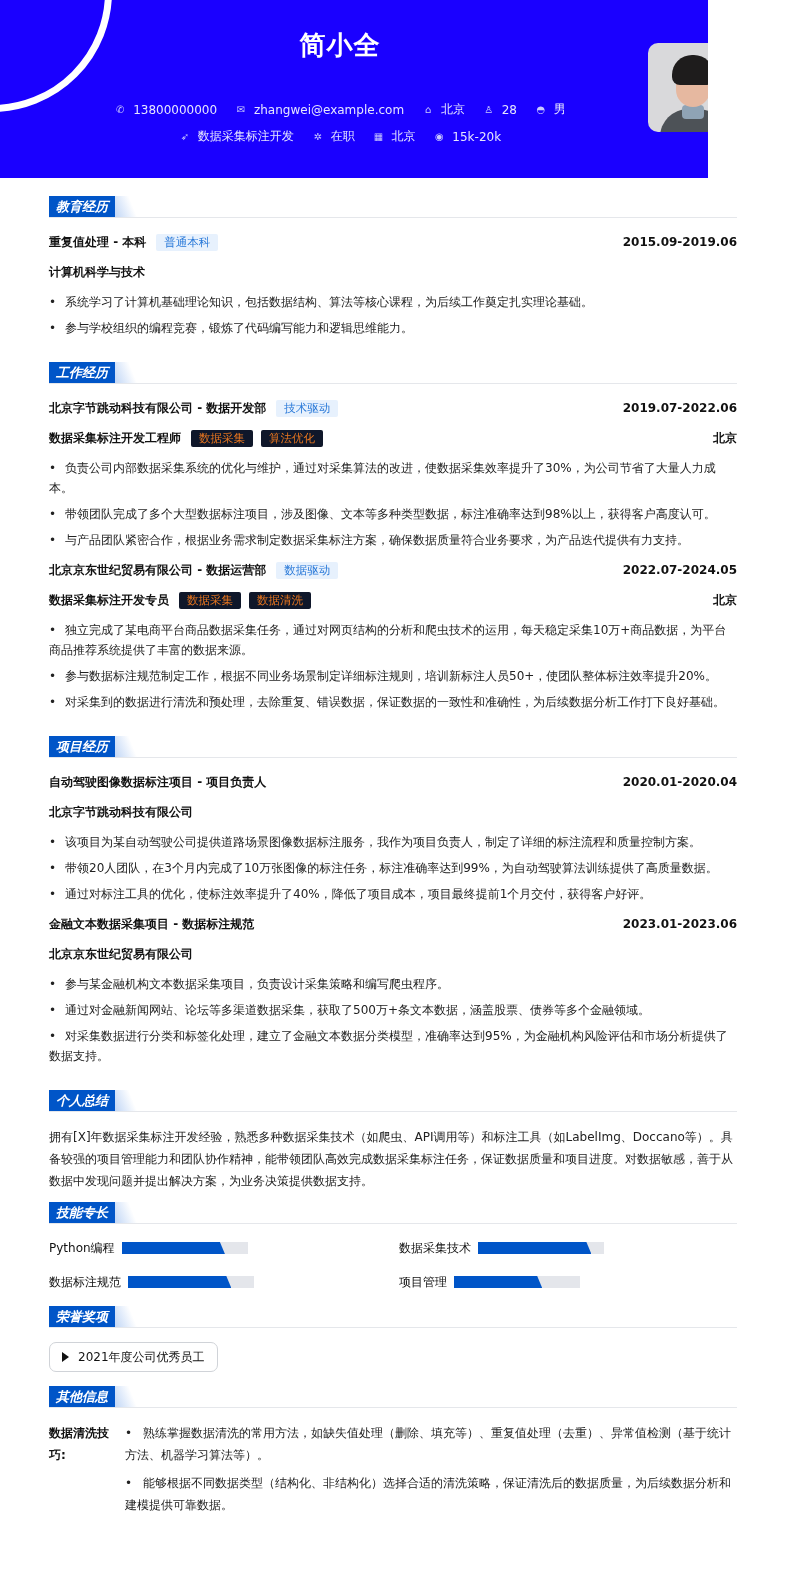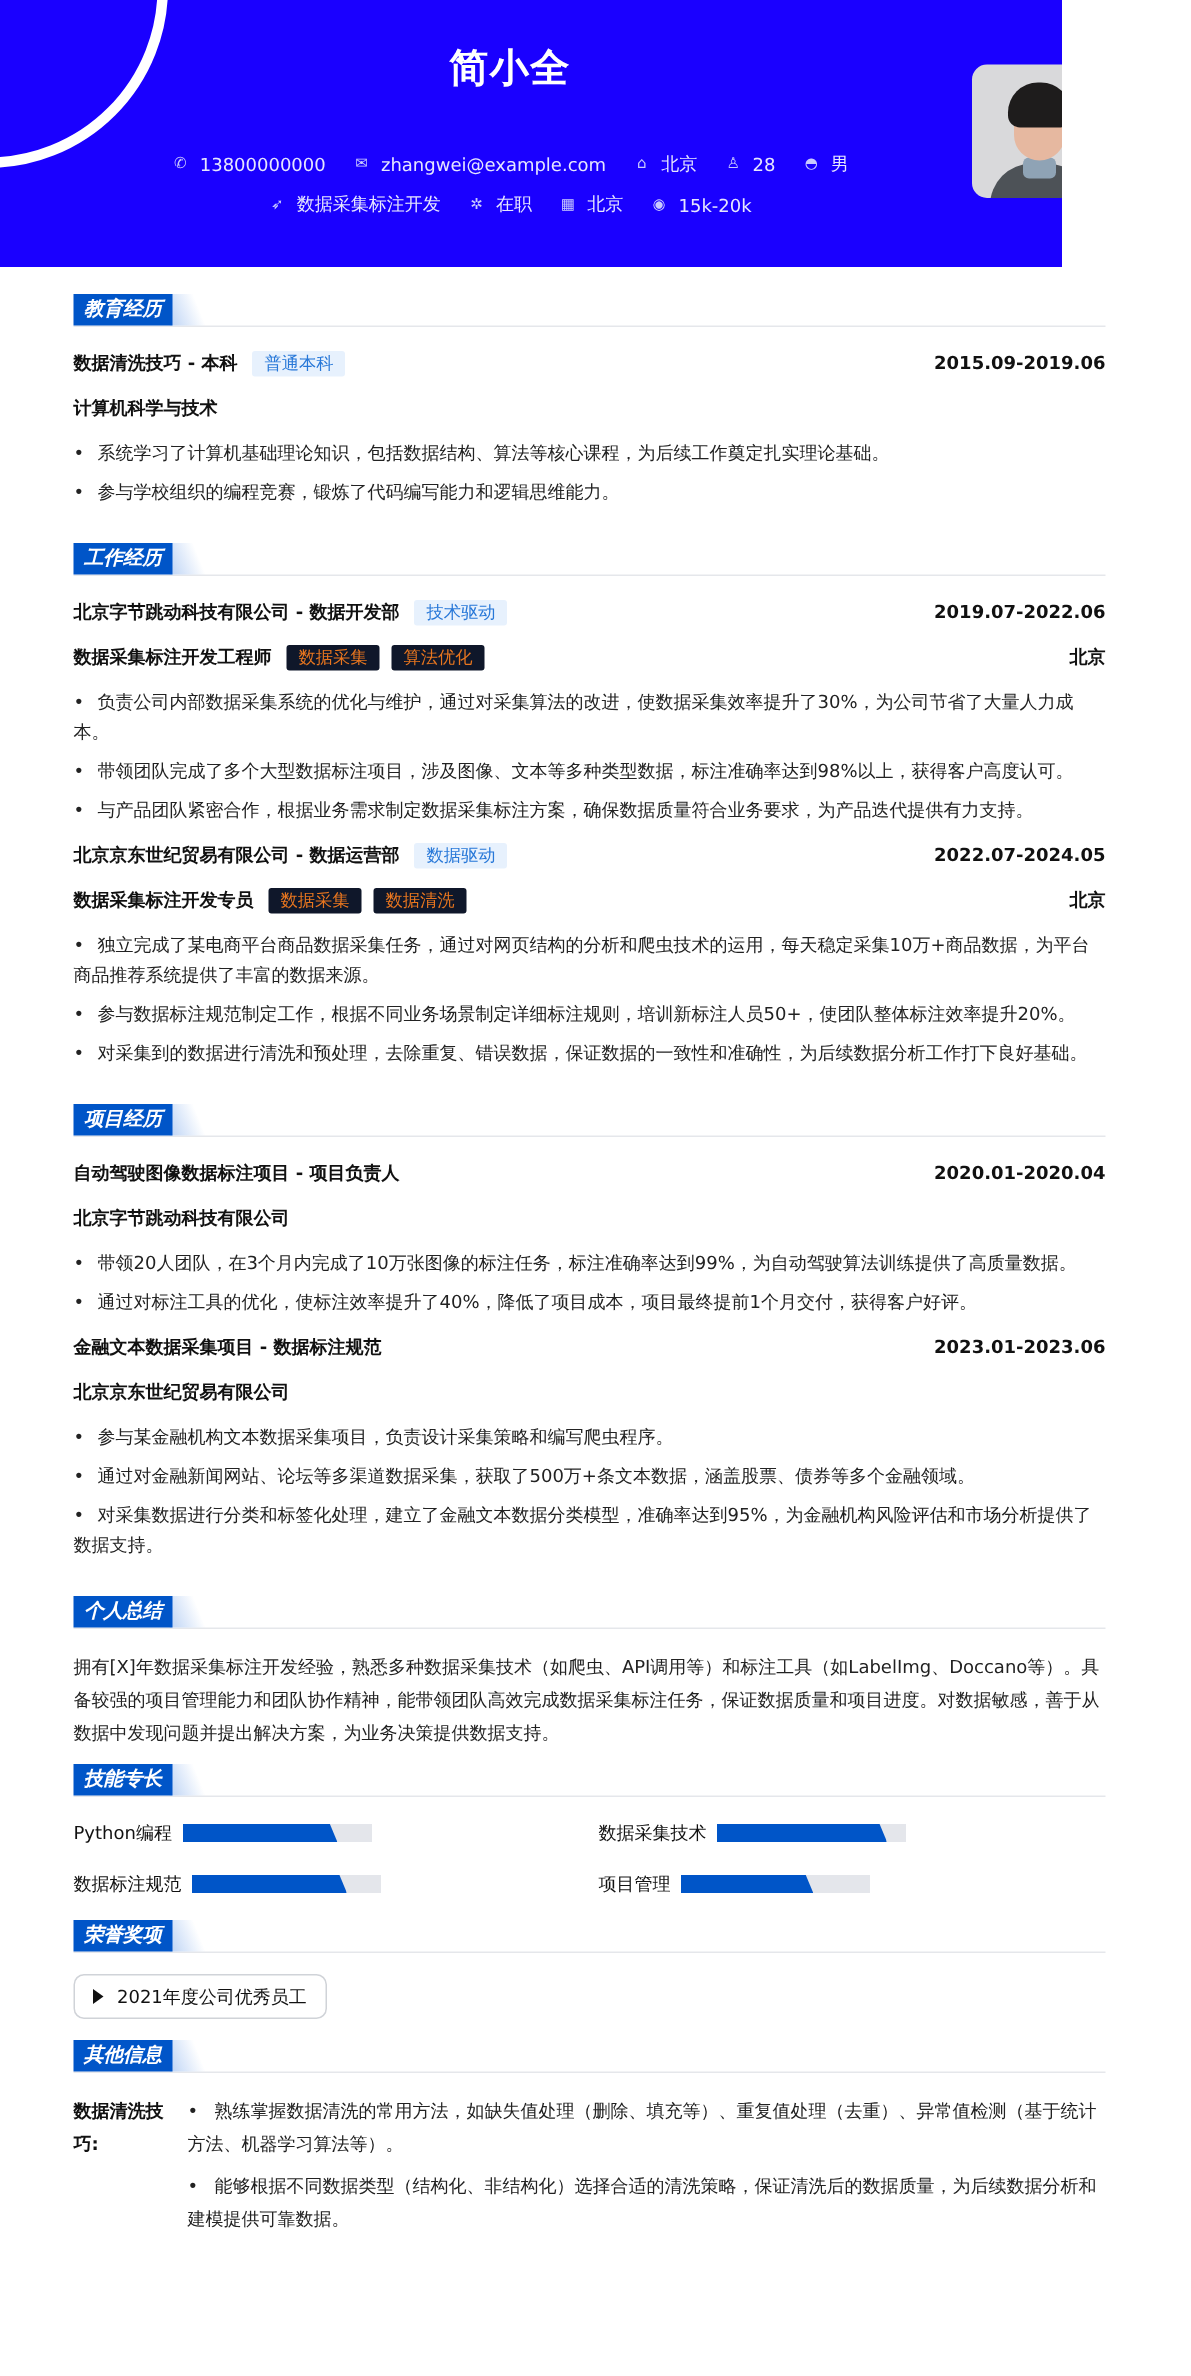--- a/index.html
+++ b/index.html
@@ -120,21 +120,21 @@
 
 <div class="content">
 
   <div class="section">
     <div class="sec-head">
       <div class="sec-title">教育经历</div>
       <div class="sec-tail"></div>
     </div>
     <div class="row">
       <div class="l">
-          <span>数据清洗技巧 - 本科</span>
+          <span>重复值处理 - 本科</span>
           <span class="tag blue">普通本科</span>
         </div>
       <div class="r">2015.09-2019.06</div>
     </div>
     <div class="row">
         <div class="l">计算机科学与技术</div>
       </div>
     <ul class="bullets">
       <li>系统学习了计算机基础理论知识，包括数据结构、算法等核心课程，为后续工作奠定扎实理论基础。</li>
       <li>参与学校组织的编程竞赛，锻炼了代码编写能力和逻辑思维能力。</li>
@@ -204,20 +204,21 @@
 
     <div>
       <div class="row">
         <div class="l">自动驾驶图像数据标注项目 - 项目负责人</div>
         <div class="r">2020.01-2020.04</div>
       </div>
       <div class="row">
           <div class="l">北京字节跳动科技有限公司</div>
         </div>
       <ul class="bullets">
+        <li>该项目为某自动驾驶公司提供道路场景图像数据标注服务，我作为项目负责人，制定了详细的标注流程和质量控制方案。</li>
         <li>带领20人团队，在3个月内完成了10万张图像的标注任务，标注准确率达到99%，为自动驾驶算法训练提供了高质量数据。</li>
         <li>通过对标注工具的优化，使标注效率提升了40%，降低了项目成本，项目最终提前1个月交付，获得客户好评。</li>
       </ul>
     </div>
 
     <div>
       <div class="row">
         <div class="l">金融文本数据采集项目 - 数据标注规范</div>
         <div class="r">2023.01-2023.06</div>
       </div>

